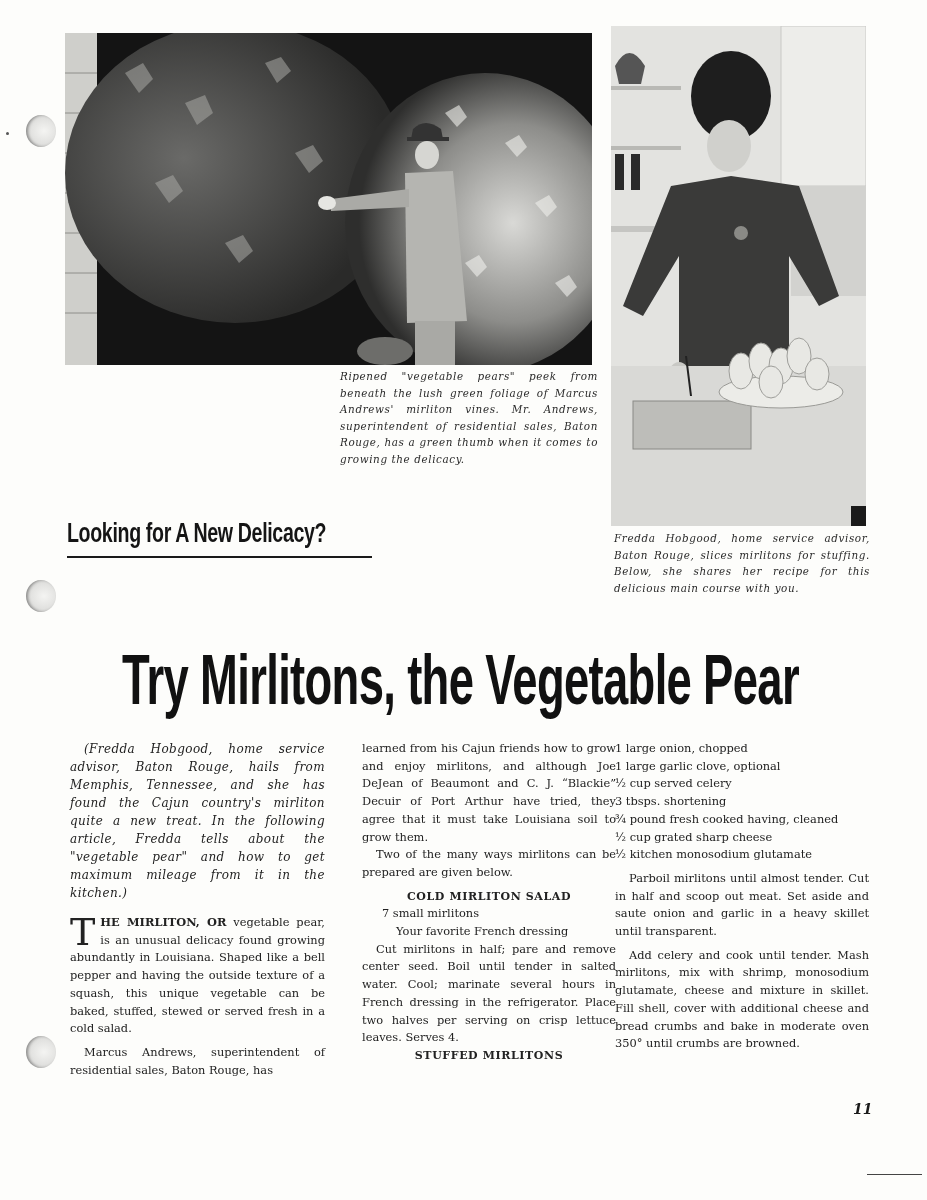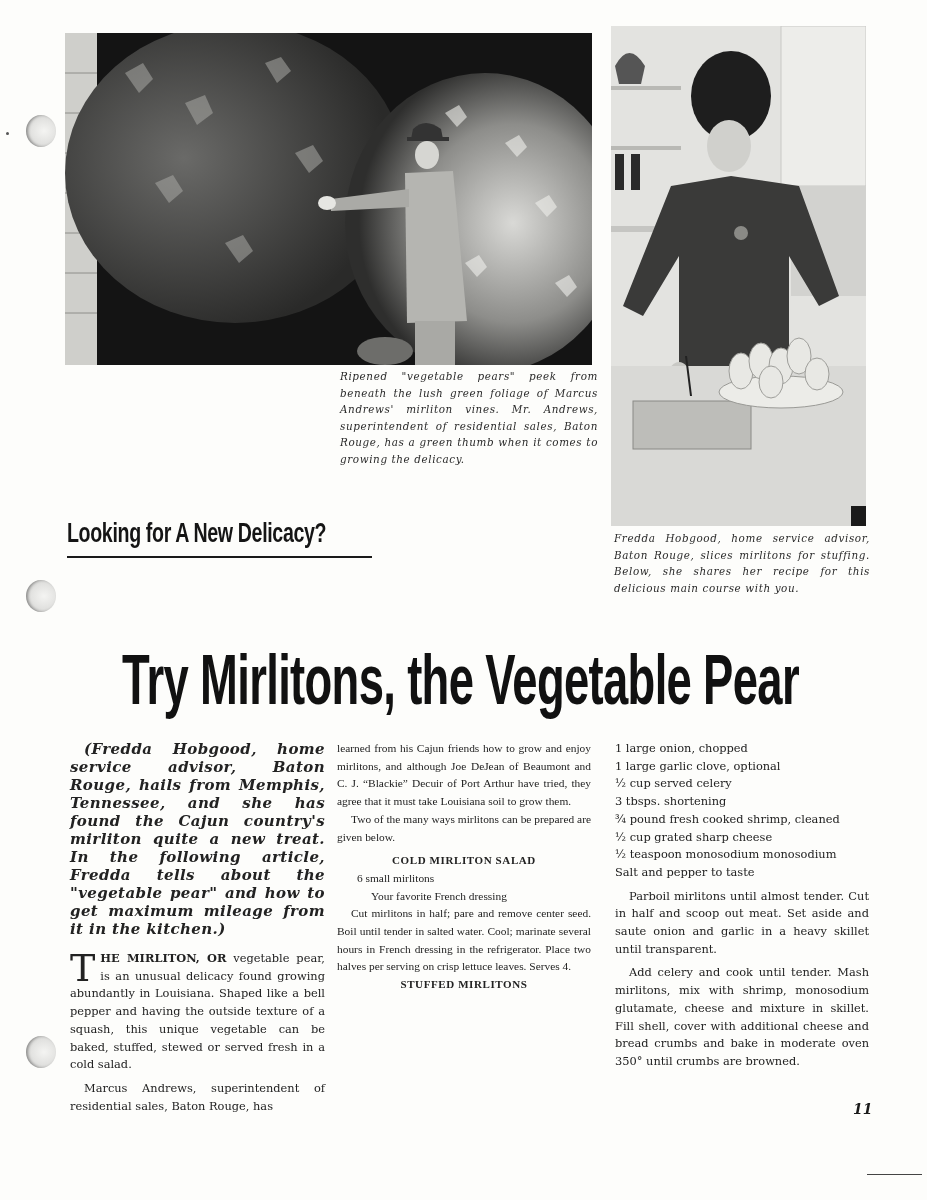--- a/index.html
+++ b/index.html
@@ -27,25 +27,25 @@
     color: #151515; white-space: nowrap;
   }
   .kicker-rule { position: absolute; left: 67px; top: 556px; width: 305px; height: 2px; background: #1a1a1a; }
   .headline {
     position: absolute; left: 122px; top: 640px; width: 1000px;
     font-family: "Liberation Sans", sans-serif; font-weight: bold; font-size: 70px; line-height: 80px;
     transform: scaleX(0.648); transform-origin: left top; color: #111; white-space: nowrap; letter-spacing: -1px;
   }
   .col { position: absolute; top: 740px; font-family: "DejaVu Serif", serif; font-size: 11.4px; line-height: 17.7px; color: #222; }
   .col1 { left: 70px; width: 255px; }
-  .col2 { left: 337px; width: 254px; font-family: Liberation Serif, serif; }
+  .col2 { left: 362px; width: 254px; }
   .col3 { left: 615px; width: 254px; }
   .col p { margin: 0; text-align: justify; text-indent: 14px; }
   .col .noindent { text-indent: 0; }
-  .intro { font-style: italic; font-size: 15px; line-height: 18px; letter-spacing: 0.4px; text-indent: 14px !important; margin-bottom: 12px !important; font-weight: bold; }
+  .intro { font-style: italic; font-size: 12px; line-height: 18px; letter-spacing: 0.4px; text-indent: 14px !important; margin-bottom: 12px !important; }
   .dropcap-para { margin-top: 4px !important; text-indent: 0 !important; }
   .dropcap { float: left; font-size: 38px; line-height: 32px; margin: 2px 5px 0 0; font-family: "DejaVu Serif", serif; }
   .lead-caps { font-weight: bold; }
   .gap { margin-top: 6px !important; }
   .recipe-title { text-align: center !important; text-indent: 0 !important; font-weight: bold; letter-spacing: 0.6px; font-size: 11px; }
   .ingredient { text-indent: 0 !important; text-align: left !important; }
   .ing-indent { padding-left: 20px; }
   .ing-indent2 { padding-left: 34px; }
   .page-number { position: absolute; left: 853px; top: 1101px; font-style: italic; font-weight: bold; font-size: 14px; font-family: "DejaVu Serif", serif; }
   .footer-rule { position: absolute; left: 867px; top: 1174px; width: 55px; height: 1px; background: #444; }
@@ -160,33 +160,32 @@
   <p class="dropcap-para">
     <span class="dropcap">T</span><span class="lead-caps">HE MIRLITON, OR</span><span> vegetable pear, is an unusual delicacy found growing abundantly in Louisiana. Shaped like a bell pepper and having the outside texture of a squash, this unique vegetable can be baked, stuffed, stewed or served fresh in a cold salad.</span>
   </p>
   <p class="gap">Marcus Andrews, superintendent of residential sales, Baton Rouge, has</p>
 </div>
 
 <div class="col col2">
   <p class="noindent">learned from his Cajun friends how to grow and enjoy mirlitons, and although Joe DeJean of Beaumont and C. J. “Blackie” Decuir of Port Arthur have tried, they agree that it must take Louisiana soil to grow them.</p>
   <p>Two of the many ways mirlitons can be prepared are given below.</p>
   <p class="recipe-title gap">COLD MIRLITON SALAD</p>
-  <p class="ingredient ing-indent">6 small mirlitons</p>
+  <p class="ingredient ing-indent">7 small mirlitons</p>
   <p class="ingredient ing-indent2">Your favorite French dressing</p>
   <p>Cut mirlitons in half; pare and remove center seed. Boil until tender in salted water. Cool; marinate several hours in French dressing in the refrigerator. Place two halves per serving on crisp lettuce leaves. Serves 4.</p>
   <p class="recipe-title">STUFFED MIRLITONS</p>
 </div>
 
 <div class="col col3">
   <p class="ingredient">1 large onion, chopped</p>
   <p class="ingredient">1 large garlic clove, optional</p>
   <p class="ingredient">½ cup served celery</p>
   <p class="ingredient">3 tbsps. shortening</p>
-  <p class="ingredient">¾ pound fresh cooked shrimp, cleaned</p>
+  <p class="ingredient">¾ pound fresh cooked having, cleaned</p>
   <p class="ingredient">½ cup grated sharp cheese</p>
-  <p class="ingredient">½ teaspoon monosodium monosodium</p>
-  <p class="ingredient">Salt and pepper to taste</p>
+  <p class="ingredient">½ kitchen monosodium glutamate</p>
   <p class="gap">Parboil mirlitons until almost tender. Cut in half and scoop out meat. Set aside and saute onion and garlic in a heavy skillet until transparent.</p>
   <p class="gap">Add celery and cook until tender. Mash mirlitons, mix with shrimp, monosodium glutamate, cheese and mixture in skillet. Fill shell, cover with additional cheese and bread crumbs and bake in moderate oven 350° until crumbs are browned.</p>
 </div>
 
 <div class="page-number">11</div>
 <div class="footer-rule"></div>
 
 </body></html>

